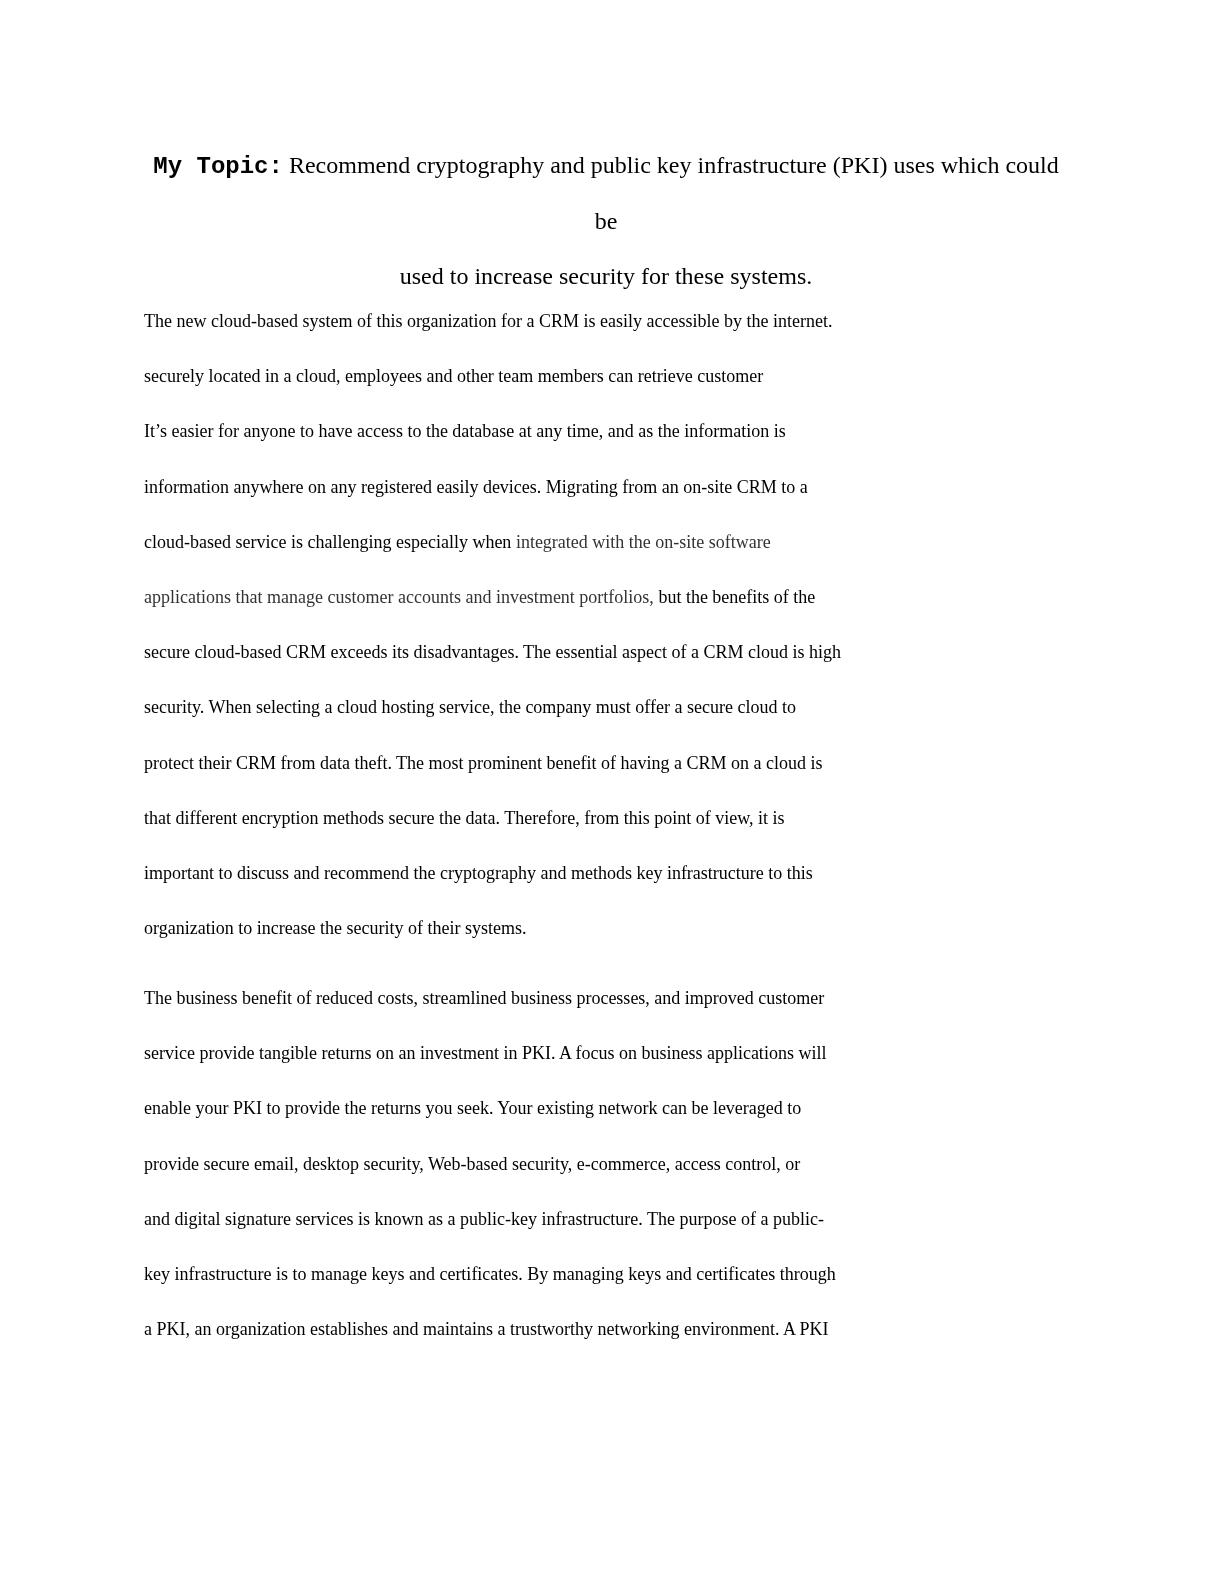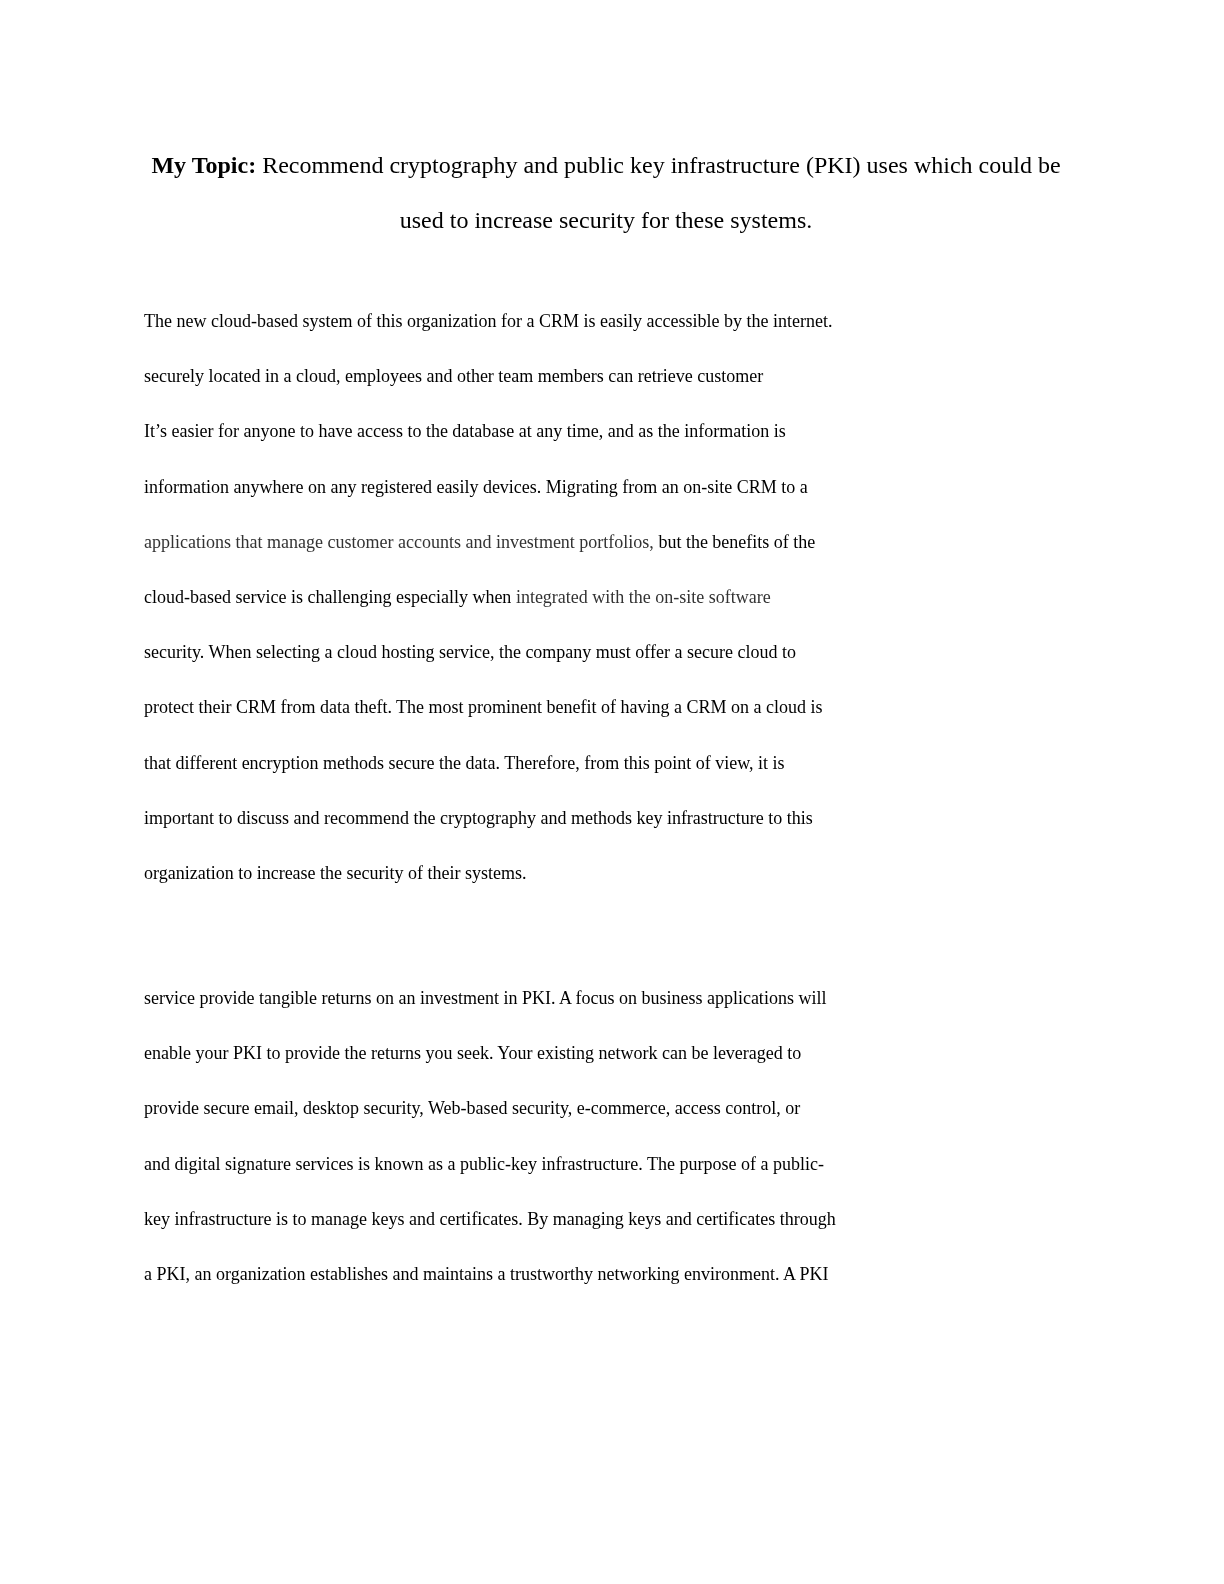--- a/index.html
+++ b/index.html
@@ -28,20 +28,21 @@
     left: 144px;
     width: 924px;
     top: 138px;
     text-align: center;
     font-size: 24px;
     line-height: 55px;
     margin: 0;
   }
   .topic .label {
     font-weight: bold;
+    font-family: Liberation Mono, monospace;
   }
   .para {
     position: absolute;
     left: 144px;
     width: 940px;
     margin: 0;
     font-size: 18px;
     line-height: 55.2px;
     white-space: nowrap;
   }
@@ -61,30 +62,32 @@
   <p class="topic">
     <span class="label">My Topic:</span><span> Recommend cryptography and public key infrastructure (PKI) uses which could be</span><br>
     <span>used to increase security for these systems.</span>
   </p>
 
   <div class="para para1">
     <span class="line">The new cloud-based system of this organization for a CRM is easily accessible by the internet.</span>
     <span class="line">securely located in a cloud, employees and other team members can retrieve customer</span>
     <span class="line">It’s easier for anyone to have access to the database at any time, and as the information is</span>
     <span class="line">information anywhere on any registered easily devices. Migrating from an on-site CRM to a</span>
+    <span class="line"><span>cloud-based service is challenging especially when </span><span class="grey">integrated with the on-site software</span></span>
     <span class="line"><span class="grey">applications that manage customer accounts and investment portfolios,</span><span> but the benefits of the</span></span>
-    <span class="line"><span>cloud-based service is challenging especially when </span><span class="grey">integrated with the on-site software</span></span>
+    <span class="line">secure cloud-based CRM exceeds its disadvantages. The essential aspect of a CRM cloud is high</span>
     <span class="line">security. When selecting a cloud hosting service, the company must offer a secure cloud to</span>
     <span class="line">protect their CRM from data theft. The most prominent benefit of having a CRM on a cloud is</span>
     <span class="line">that different encryption methods secure the data. Therefore, from this point of view, it is</span>
     <span class="line">important to discuss and recommend the cryptography and methods key infrastructure to this</span>
     <span class="line">organization to increase the security of their systems.</span>
   </div>
 
   <div class="para para2">
+    <span class="line">The business benefit of reduced costs, streamlined business processes, and improved customer</span>
     <span class="line">service provide tangible returns on an investment in PKI. A focus on business applications will</span>
     <span class="line">enable your PKI to provide the returns you seek. Your existing network can be leveraged to</span>
     <span class="line">provide secure email, desktop security, Web-based security, e-commerce, access control, or</span>
     <span class="line">and digital signature services is known as a public-key infrastructure. The purpose of a public-</span>
     <span class="line">key infrastructure is to manage keys and certificates. By managing keys and certificates through</span>
     <span class="line">a PKI, an organization establishes and maintains a trustworthy networking environment. A PKI</span>
   </div>
 
 </div>
 

